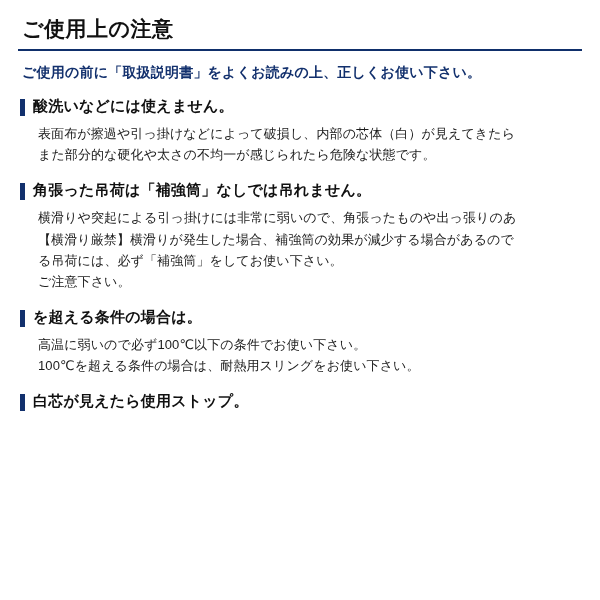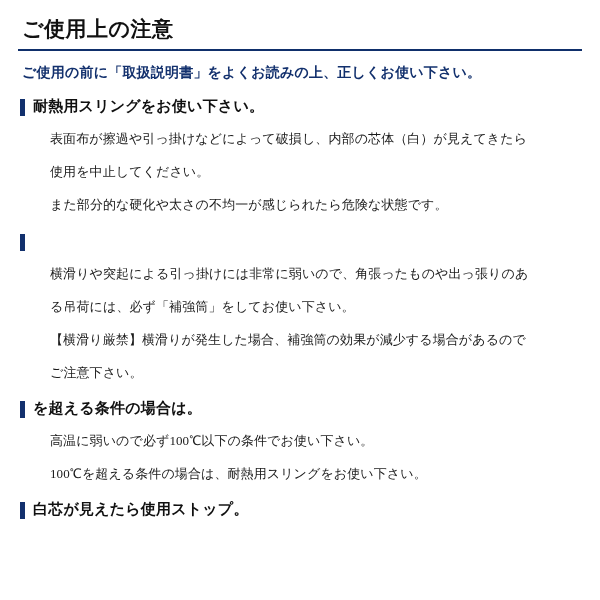--- a/index.html
+++ b/index.html
@@ -68,58 +68,57 @@
     letter-spacing: 0.2px;
   }
   .section-body {
     padding-left: 20px;
     font-size: 13px;
     line-height: 1.62;
     color: #1b1b1b;
     letter-spacing: 0.1px;
   }
   .section-body p {
-    margin: 12px;
-    font-family: Liberation Serif, serif;
+    margin: 0;
   }
   .s1 { margin-top: 2px; }
   .s2 { margin-top: 16px; }
   .s3 { margin-top: 16px; }
   .s4 { margin-top: 16px; }
 </style>
 </head>
 <body>
 
 <div class="page">
 
   <div class="page-title">ご使用上の注意</div>
   <hr class="title-rule">
 
   <div class="lead">ご使用の前に「取扱説明書」をよくお読みの上、正しくお使い下さい。</div>
 
   <div class="section s1">
     <div class="section-head">
       <span class="bullet-bar"></span>
-      <span class="section-title">耐熱用スリングをお使い下さい。</span>
+      <span class="section-title">酸洗いなどには使えません。</span>
     </div>
     <div class="section-body">
       <p>表面布が擦過や引っ掛けなどによって破損し、内部の芯体（白）が見えてきたら</p>
-      <p>使用を中止してください。</p>
       <p>また部分的な硬化や太さの不均一が感じられたら危険な状態です。</p>
     </div>
   </div>
 
   <div class="section s2">
     <div class="section-head">
       <span class="bullet-bar"></span>
+      <span class="section-title">角張った吊荷は「補強筒」なしでは吊れません。</span>
     </div>
     <div class="section-body">
       <p>横滑りや突起による引っ掛けには非常に弱いので、角張ったものや出っ張りのあ</p>
+      <p>【横滑り厳禁】横滑りが発生した場合、補強筒の効果が減少する場合があるので</p>
       <p>る吊荷には、必ず「補強筒」をしてお使い下さい。</p>
-      <p>【横滑り厳禁】横滑りが発生した場合、補強筒の効果が減少する場合があるので</p>
       <p>ご注意下さい。</p>
     </div>
   </div>
 
   <div class="section s3">
     <div class="section-head">
       <span class="bullet-bar"></span>
       <span class="section-title">を超える条件の場合は。</span>
     </div>
     <div class="section-body">

